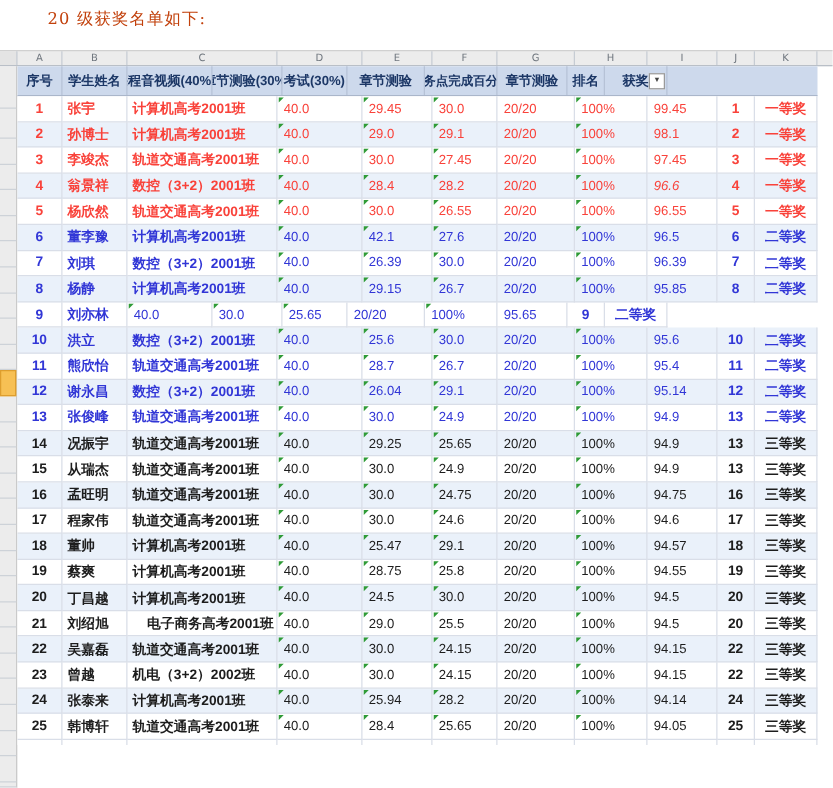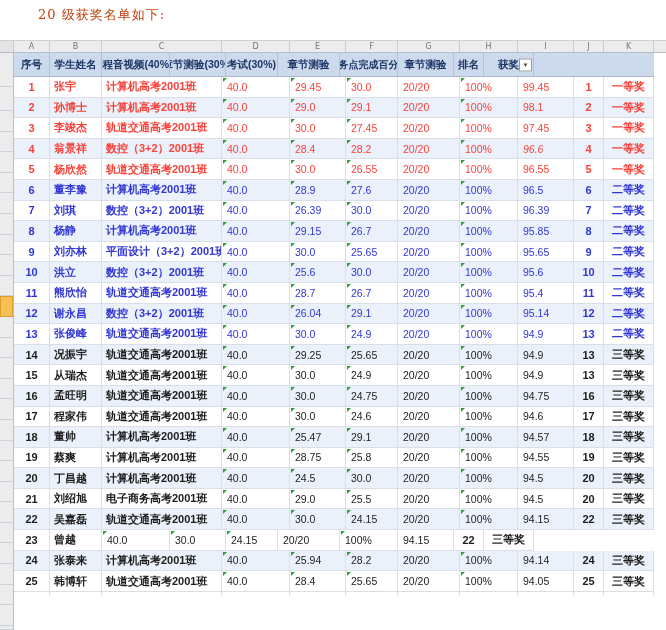--- a/index.html
+++ b/index.html
@@ -355,21 +355,21 @@
             </div>
             <div class="dcell b" style="width: 120px;">
               <span>计算机高考2001班</span>
             </div>
             <div class="dcell num" style="width: 68px;">
               <span class="tri"></span>
               <span>40.0</span>
             </div>
             <div class="dcell num" style="width: 56px;">
               <span class="tri"></span>
-              <span>28.9</span>
+              <span>42.1</span>
             </div>
             <div class="dcell num" style="width: 52px;">
               <span class="tri"></span>
               <span>27.6</span>
             </div>
             <div class="dcell num" style="width: 62px;">
               <span>20/20</span>
             </div>
             <div class="dcell num" style="width: 58px;">
               <span class="tri"></span>
@@ -463,23 +463,20 @@
               <span>二等奖</span>
             </div>
           </div>
           <div class="row tier2">
             <div class="dcell center b" style="width: 36px;">
               <span>9</span>
             </div>
             <div class="dcell b" style="width: 52px;">
               <span>刘亦林</span>
             </div>
-            <div class="dcell b" style="width: 120px;">
-              <span>平面设计（3+2）2001班</span>
-            </div>
             <div class="dcell num" style="width: 68px;">
               <span class="tri"></span>
               <span>40.0</span>
             </div>
             <div class="dcell num" style="width: 56px;">
               <span class="tri"></span>
               <span>30.0</span>
             </div>
             <div class="dcell num" style="width: 52px;">
               <span class="tri"></span>
@@ -931,21 +928,21 @@
               <span>三等奖</span>
             </div>
           </div>
           <div class="row tier3">
             <div class="dcell center b" style="width: 36px;">
               <span>21</span>
             </div>
             <div class="dcell b" style="width: 52px;">
               <span>刘绍旭</span>
             </div>
-            <div class="dcell b" style="width: 120px;">
+            <div class="dcell b" style="width: 120px; justify-content: flex-end;">
               <span>电子商务高考2001班</span>
             </div>
             <div class="dcell num" style="width: 68px;">
               <span class="tri"></span>
               <span>40.0</span>
             </div>
             <div class="dcell num" style="width: 56px;">
               <span class="tri"></span>
               <span>29.0</span>
             </div>
@@ -1008,20 +1005,23 @@
             <div class="dcell center b" style="width: 50px;">
               <span>三等奖</span>
             </div>
           </div>
           <div class="row tier3">
             <div class="dcell center b" style="width: 36px;">
               <span>23</span>
             </div>
             <div class="dcell b" style="width: 52px;">
               <span>曾越</span>
+            </div>
+            <div class="dcell b" style="width: 120px;">
+              <span>机电（3+2）2002班</span>
             </div>
             <div class="dcell num" style="width: 68px;">
               <span class="tri"></span>
               <span>40.0</span>
             </div>
             <div class="dcell num" style="width: 56px;">
               <span class="tri"></span>
               <span>30.0</span>
             </div>
             <div class="dcell num" style="width: 52px;">

